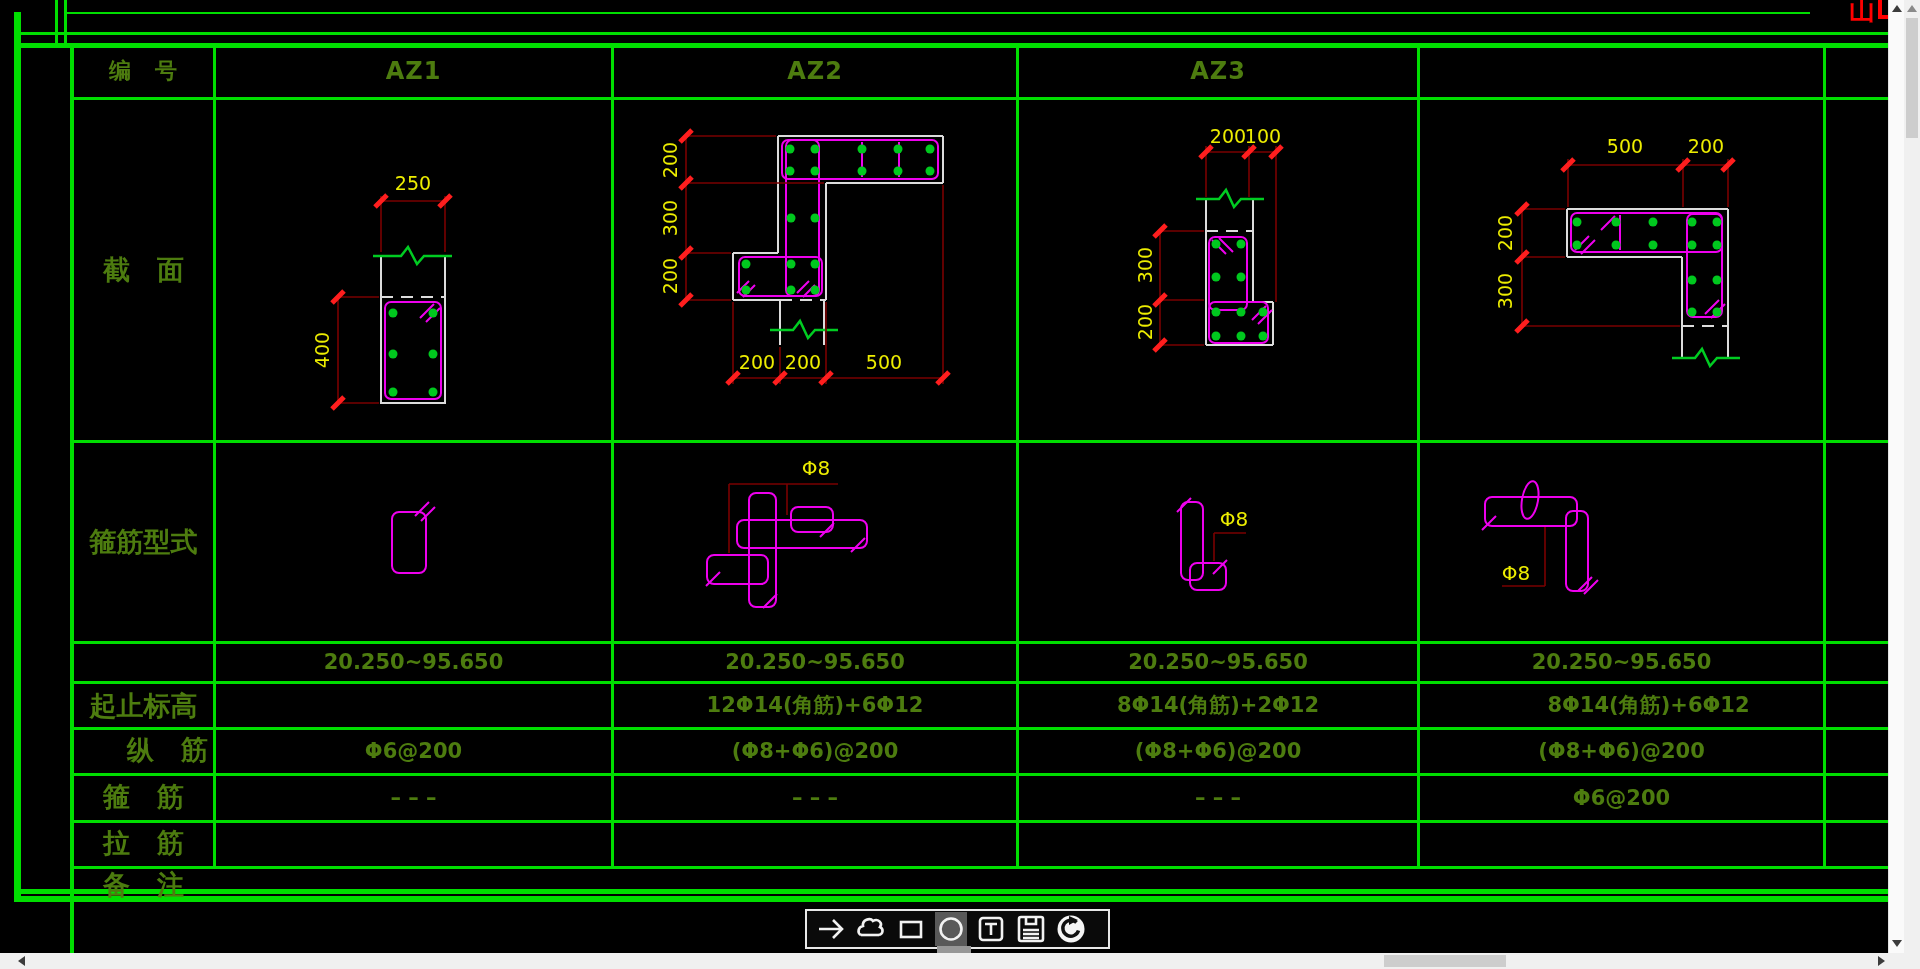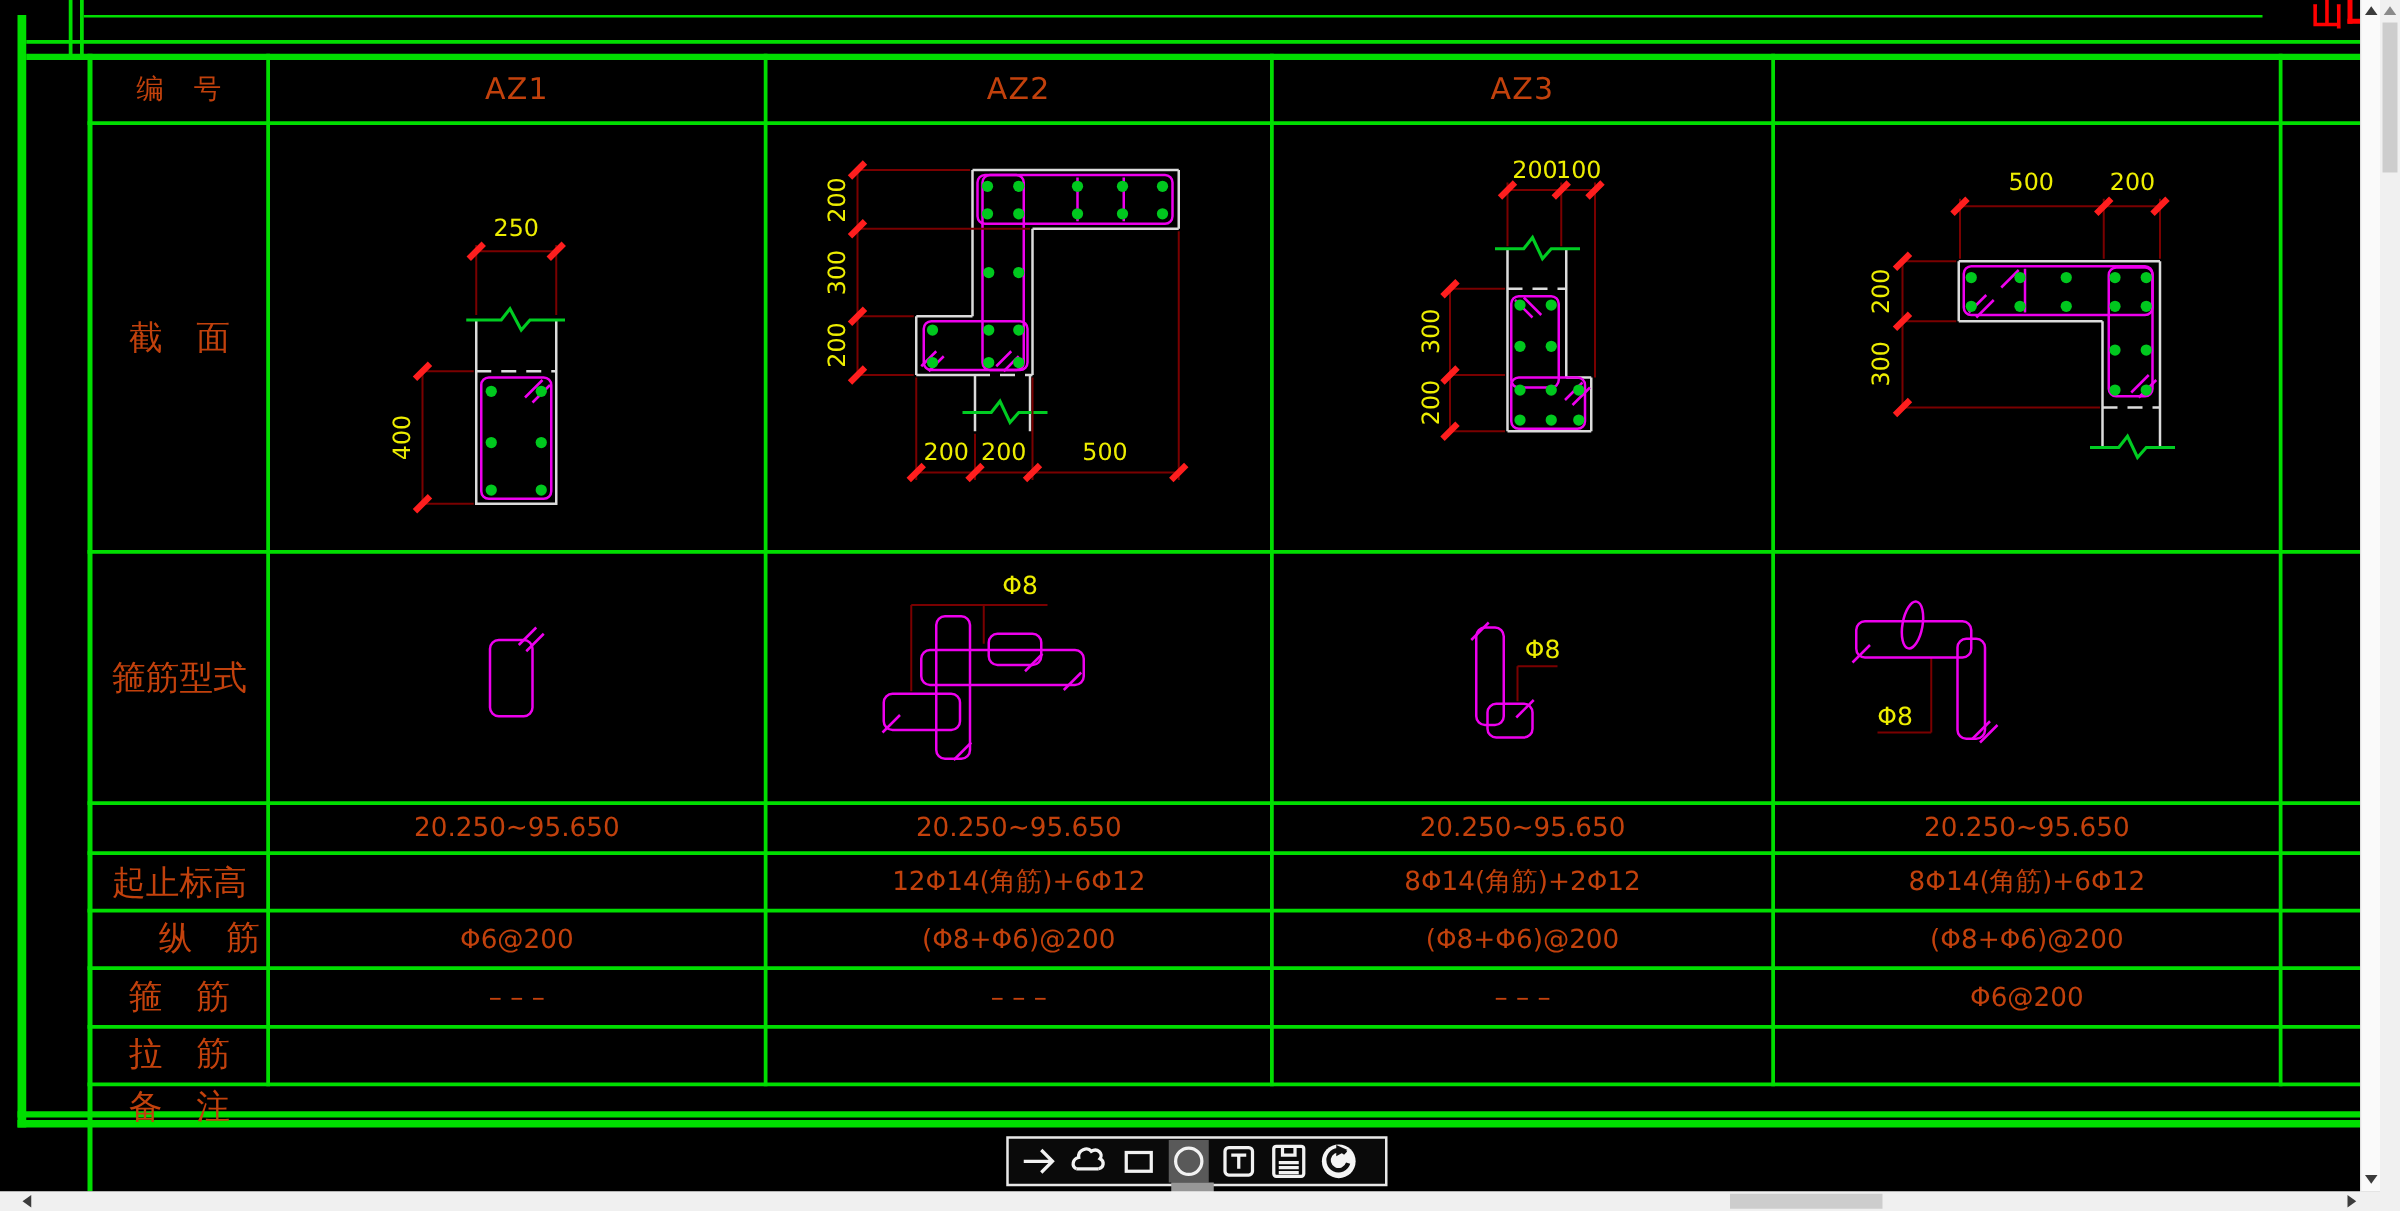--- a/index.html
+++ b/index.html
@@ -1,20 +1,20 @@
 <!DOCTYPE html>
 <html><head>
 <meta charset="utf-8">
 <style>
   html,body{margin:0;padding:0;background:#222;}
   #screen{position:relative;width:1920px;height:969px;background:#000;overflow:hidden;
           font-family:"DejaVu Sans",sans-serif;}
   .hl,.vl{position:absolute;background:#00DE00;}
   .cell{position:absolute;display:flex;align-items:center;justify-content:center;
-        color:#c2410c;white-space:pre;}
+        color:#4d7c0f;white-space:pre;font-weight:bold;}
   .hdr{font-size:24px;letter-spacing:1px;}
   .rowlab{font-size:27px;}
   .val{font-size:21px;}
   .dim{position:absolute;color:#EDED00;font-size:19px;white-space:nowrap;
        transform:translate(-50%,-50%);}
   .dimv{transform:translate(-50%,-50%) rotate(-90deg);}
   .phi8{font-size:20px;}
   #cad-svg{position:absolute;left:0;top:0;}
   #cad-svg .w{stroke:#DCDCDC;stroke-width:2;fill:none;}
   #cad-svg .wd{stroke:#DCDCDC;stroke-width:2;fill:none;stroke-dasharray:12 8;}
@@ -225,21 +225,21 @@
   <div class="cell rowlab" style="left:74px;top:820px;width:139px;height:46px;">拉　筋</div>
   <div class="cell rowlab" style="left:74px;top:866px;width:139px;height:38px;">备　注</div>
 
   <div class="cell val" style="left:216px;top:643px;width:395px;height:38px;">20.250~95.650</div>
   <div class="cell val" style="left:614px;top:643px;width:402px;height:38px;">20.250~95.650</div>
   <div class="cell val" style="left:1019px;top:643px;width:398px;height:38px;">20.250~95.650</div>
   <div class="cell val" style="left:1420px;top:643px;width:403px;height:38px;">20.250~95.650</div>
 
   <div class="cell val" style="left:614px;top:683px;width:402px;height:44px;">12Φ14(角筋)+6Φ12</div>
   <div class="cell val" style="left:1019px;top:683px;width:398px;height:44px;">8Φ14(角筋)+2Φ12</div>
-  <div class="cell val" style="left:1420px;top:683px;width:403px;height:44px;">8Φ14(角筋)+6Φ12</div>
+  <div class="cell val" style="left:1420px;top:683px;width:403px;height:44px;padding-left:27px;">8Φ14(角筋)+6Φ12</div>
 
   <div class="cell val" style="left:216px;top:729px;width:395px;height:44px;">Φ6@200</div>
   <div class="cell val" style="left:614px;top:729px;width:402px;height:44px;">(Φ8+Φ6)@200</div>
   <div class="cell val" style="left:1019px;top:729px;width:398px;height:44px;">(Φ8+Φ6)@200</div>
   <div class="cell val" style="left:1420px;top:729px;width:403px;height:44px;">(Φ8+Φ6)@200</div>
 
   <div class="cell val" style="left:216px;top:775px;width:395px;height:45px;">– – –</div>
   <div class="cell val" style="left:614px;top:775px;width:402px;height:45px;">– – –</div>
   <div class="cell val" style="left:1019px;top:775px;width:398px;height:45px;">– – –</div>
   <div class="cell val" style="left:1420px;top:775px;width:403px;height:45px;">Φ6@200</div>

